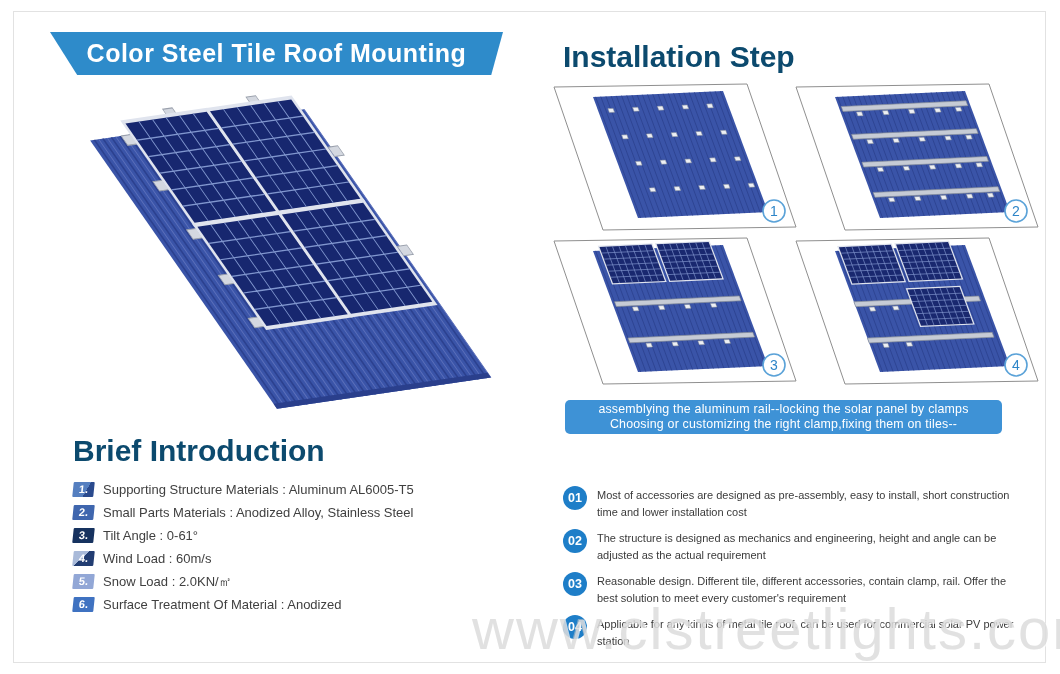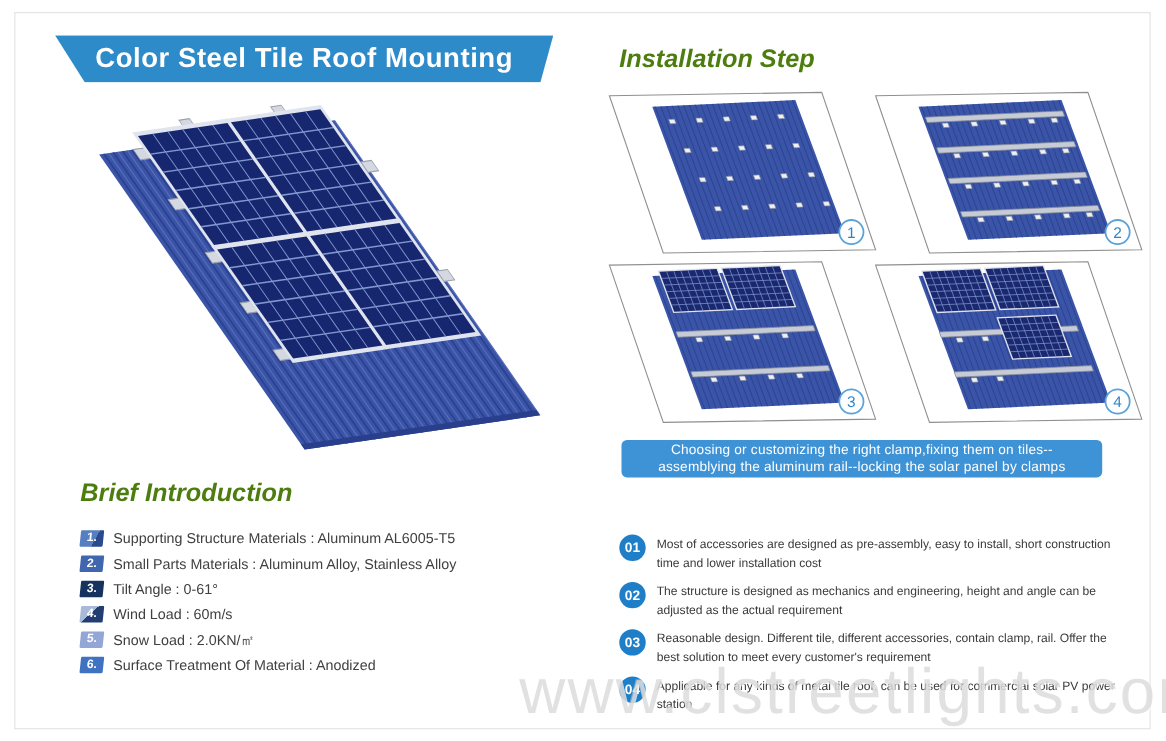--- a/index.html
+++ b/index.html
@@ -8,21 +8,21 @@
   .page-frame{position:absolute;left:13px;top:11px;width:1031px;height:650px;
         border:1px solid #e2e2e2;pointer-events:none;}
 
   
   .title-banner{position:absolute;left:50px;top:32px;width:453px;height:43px;
         background:#2e8bca;clip-path:polygon(0 0,100% 0,97.4% 100%,6% 100%);
         color:#fff;font-size:25px;font-weight:bold;text-align:center;line-height:43px;
         letter-spacing:0.5px;}
 
   
-  .heading{position:absolute;margin:0;color:#4d7c0f;font-size:23px;font-weight:bold;font-style:italic;}
+  .heading{position:absolute;margin:0;color:#0c4a6e;font-size:30px;font-weight:bold;}
   .h-brief{left:73px;top:434px;}
   .h-install{left:563px;top:40px;}
   .h-feature{left:563px;top:444px;}
 
   
   .spec-list{position:absolute;left:73px;top:478px;width:450px;}
   .spec-item{display:flex;align-items:center;height:23px;}
   .spec-num{width:21px;height:15px;margin-right:9px;transform:skewX(-6deg);
         color:#fff;font-size:11px;font-weight:bold;text-align:center;line-height:15px;
         border-radius:1px;flex-shrink:0;}
@@ -121,21 +121,21 @@
 
   <h2 class="heading h-brief">Brief Introduction</h2>
 
   <div class="spec-list">
     <div class="spec-item">
       <span class="spec-num n1">1.</span>
       <span class="spec-text">Supporting Structure Materials : Aluminum AL6005-T5</span>
     </div>
     <div class="spec-item">
       <span class="spec-num n2">2.</span>
-      <span class="spec-text">Small Parts Materials : Aluminum Alloy, Stainless Alloy</span>
+      <span class="spec-text">Small Parts Materials : Anodized Alloy, Stainless Steel</span>
     </div>
     <div class="spec-item">
       <span class="spec-num n3">3.</span>
       <span class="spec-text">Tilt Angle : 0-61°</span>
     </div>
     <div class="spec-item">
       <span class="spec-num n4">4.</span>
       <span class="spec-text">Wind Load : 60m/s</span>
     </div>
     <div class="spec-item">
@@ -249,22 +249,22 @@
         <use href="#clampS" transform="translate(28,77)"></use>
       <use href="#panelS" transform="translate(4,-3)"></use>
       <use href="#panelS" transform="translate(48,-3)"></use>
       <use href="#panelS" transform="translate(44,34)"></use>
     </g>
     <circle cx="224" cy="129" r="11" fill="#fff" stroke="#5aa2d8" stroke-width="1.6"></circle>
     <text class="stepnum" x="224" y="134" text-anchor="middle">4</text>
   </svg>
 
   <div class="caption-banner">
+    <div>assemblying the aluminum rail--locking the solar panel by clamps</div>
     <div>Choosing or customizing the right clamp,fixing them on tiles--</div>
-    <div>assemblying the aluminum rail--locking the solar panel by clamps</div>
   </div>
 
 
   <div class="features">
     <div class="feature-item">
       <span class="fnum">01</span>
       <p class="ftext">Most of accessories are designed as pre-assembly, easy to install, short construction time and lower installation cost</p>
     </div>
     <div class="feature-item">
       <span class="fnum">02</span>

